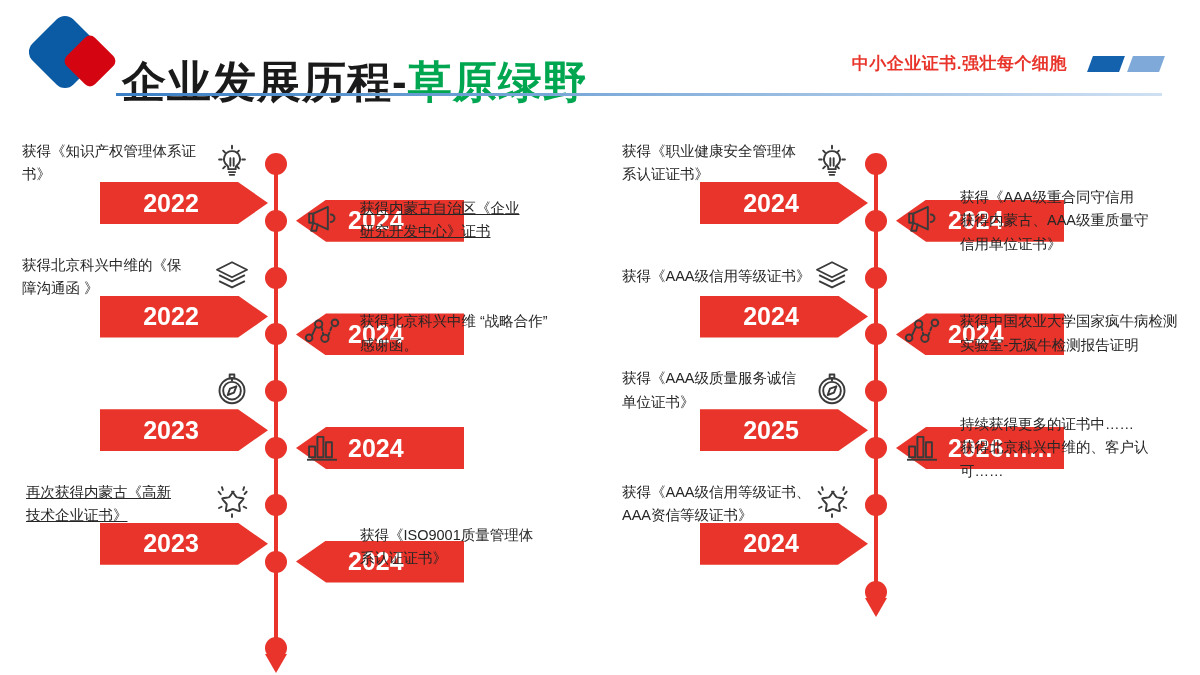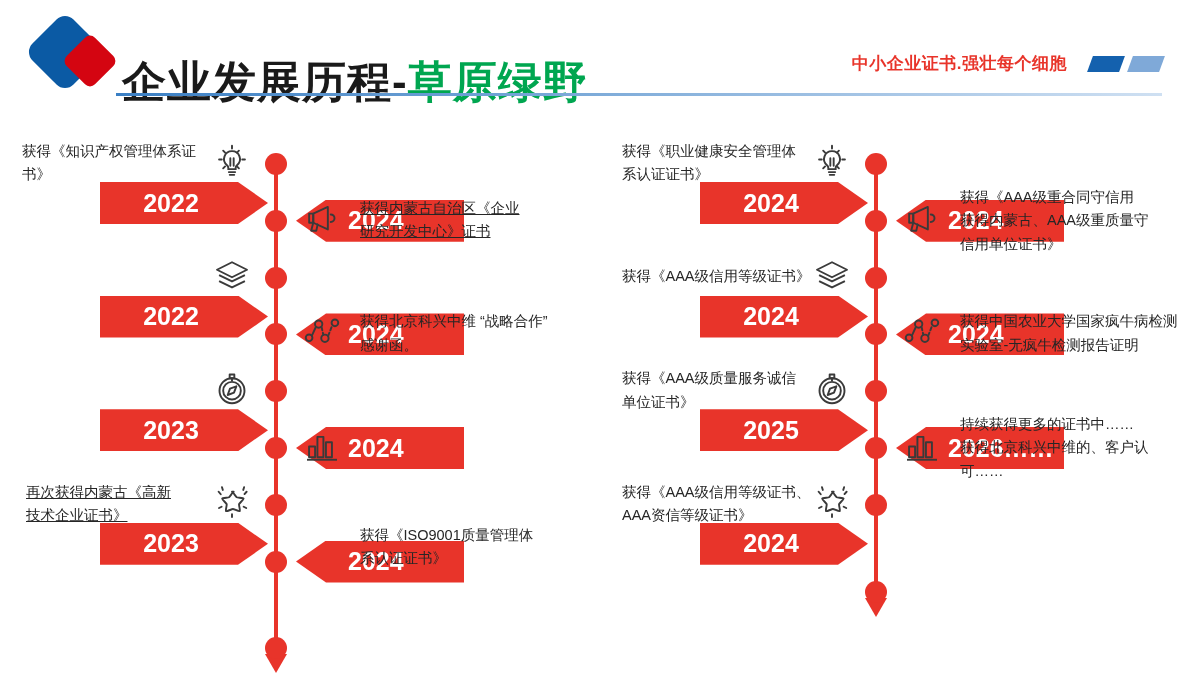--- a/index.html
+++ b/index.html
@@ -148,20 +148,22 @@
     <div class="badge badge-r" style="left: 100px; width: 168px; top: 295.6px;">
       <span>2022</span>
     </div>
     <div class="icon" style="top: 255.6px; left: 212px;">
       <svg viewBox="0 0 48 48" fill="none" stroke="#3a3a3a" stroke-width="2.3" stroke-linejoin="round">
       <path d="M24 7.5 42 16.5 24 25.5 6 16.5z"></path>
       <path d="M8.5 23 24 30.5 39.5 23"></path>
       <path d="M8.5 30.2 24 37.7l15.5-7.5"></path>
     </svg>
     </div>
+    <div class="evt-text" style="left: 22px; width: 200px; top: 253.6px;">获得北京科兴中维的《保
+障沟通函 》</div>
     <div class="badge badge-l" style="left: 296px; width: 168px; top: 313.4px;">
       <span>2024</span>
     </div>
     <div class="icon" style="top: 312.4px; left: 302px;">
       <svg viewBox="0 0 48 48" fill="none" stroke="#3a3a3a" stroke-width="2.3" stroke-linecap="round">
       <circle cx="8.5" cy="31" r="4"></circle>
         <circle cx="20" cy="14.5" r="4.4"></circle>
       <circle cx="27.5" cy="31.5" r="4.4"></circle>
         <circle cx="39.5" cy="13" r="4"></circle>
       <path d="M12 28 16.6 18"></path>

